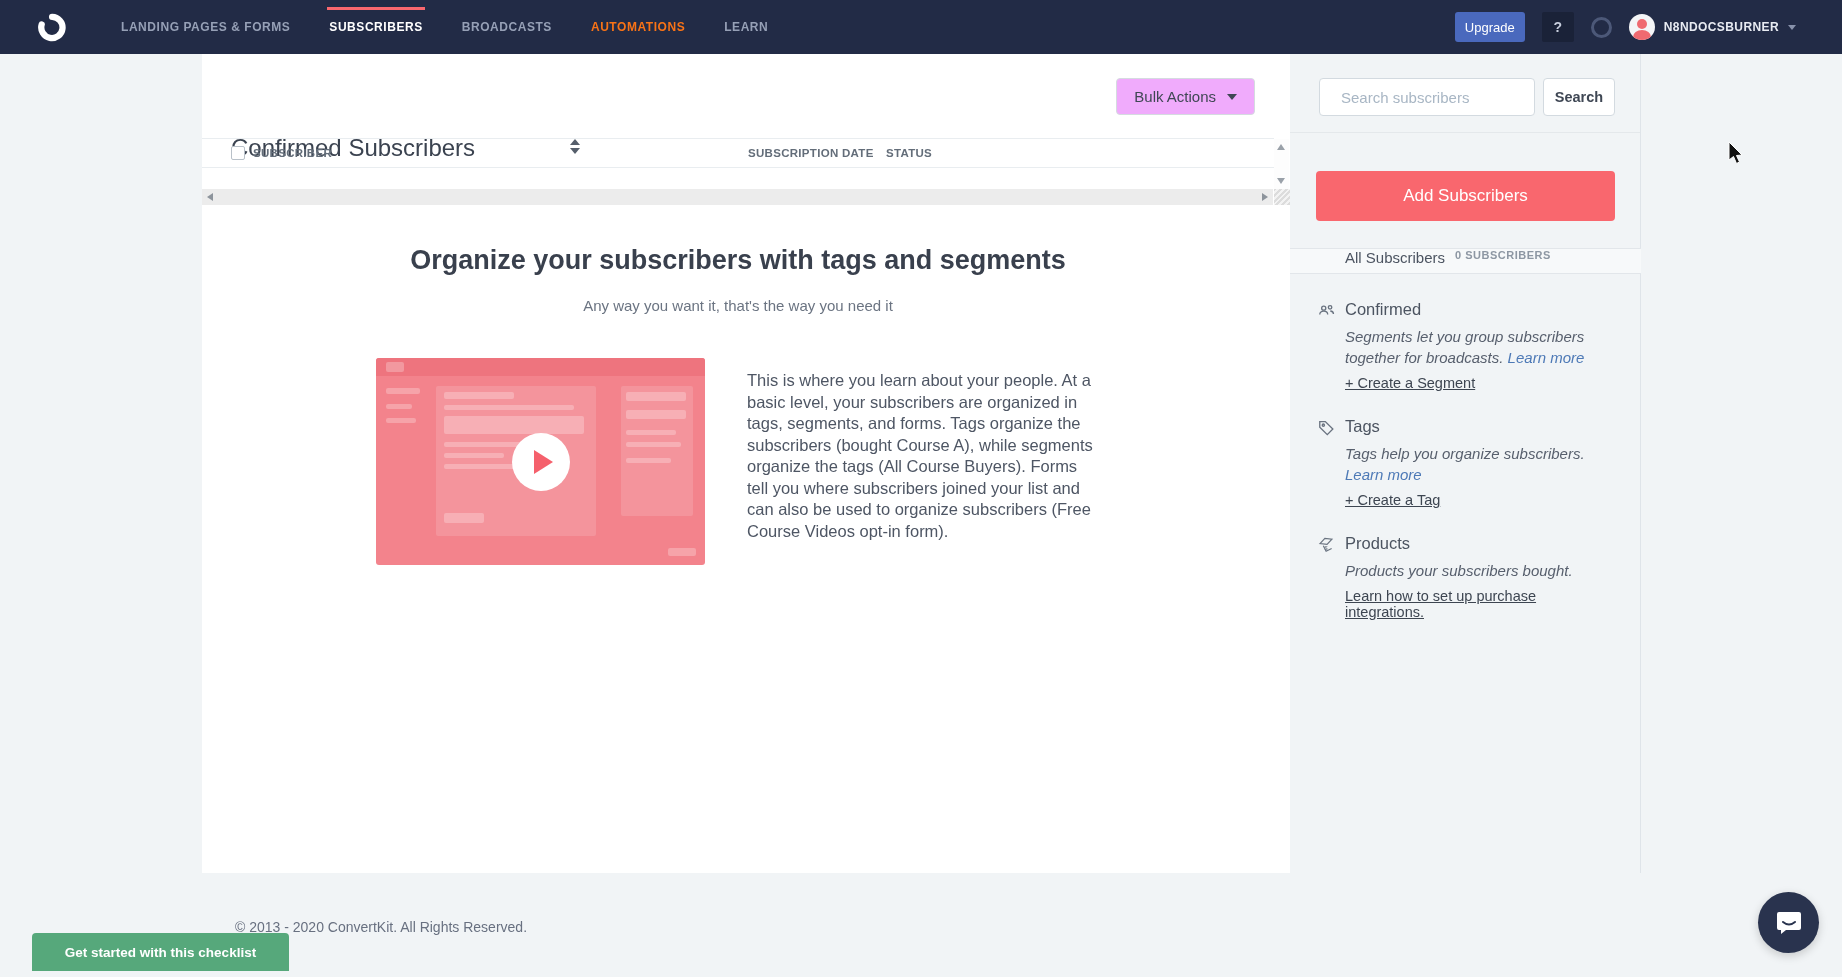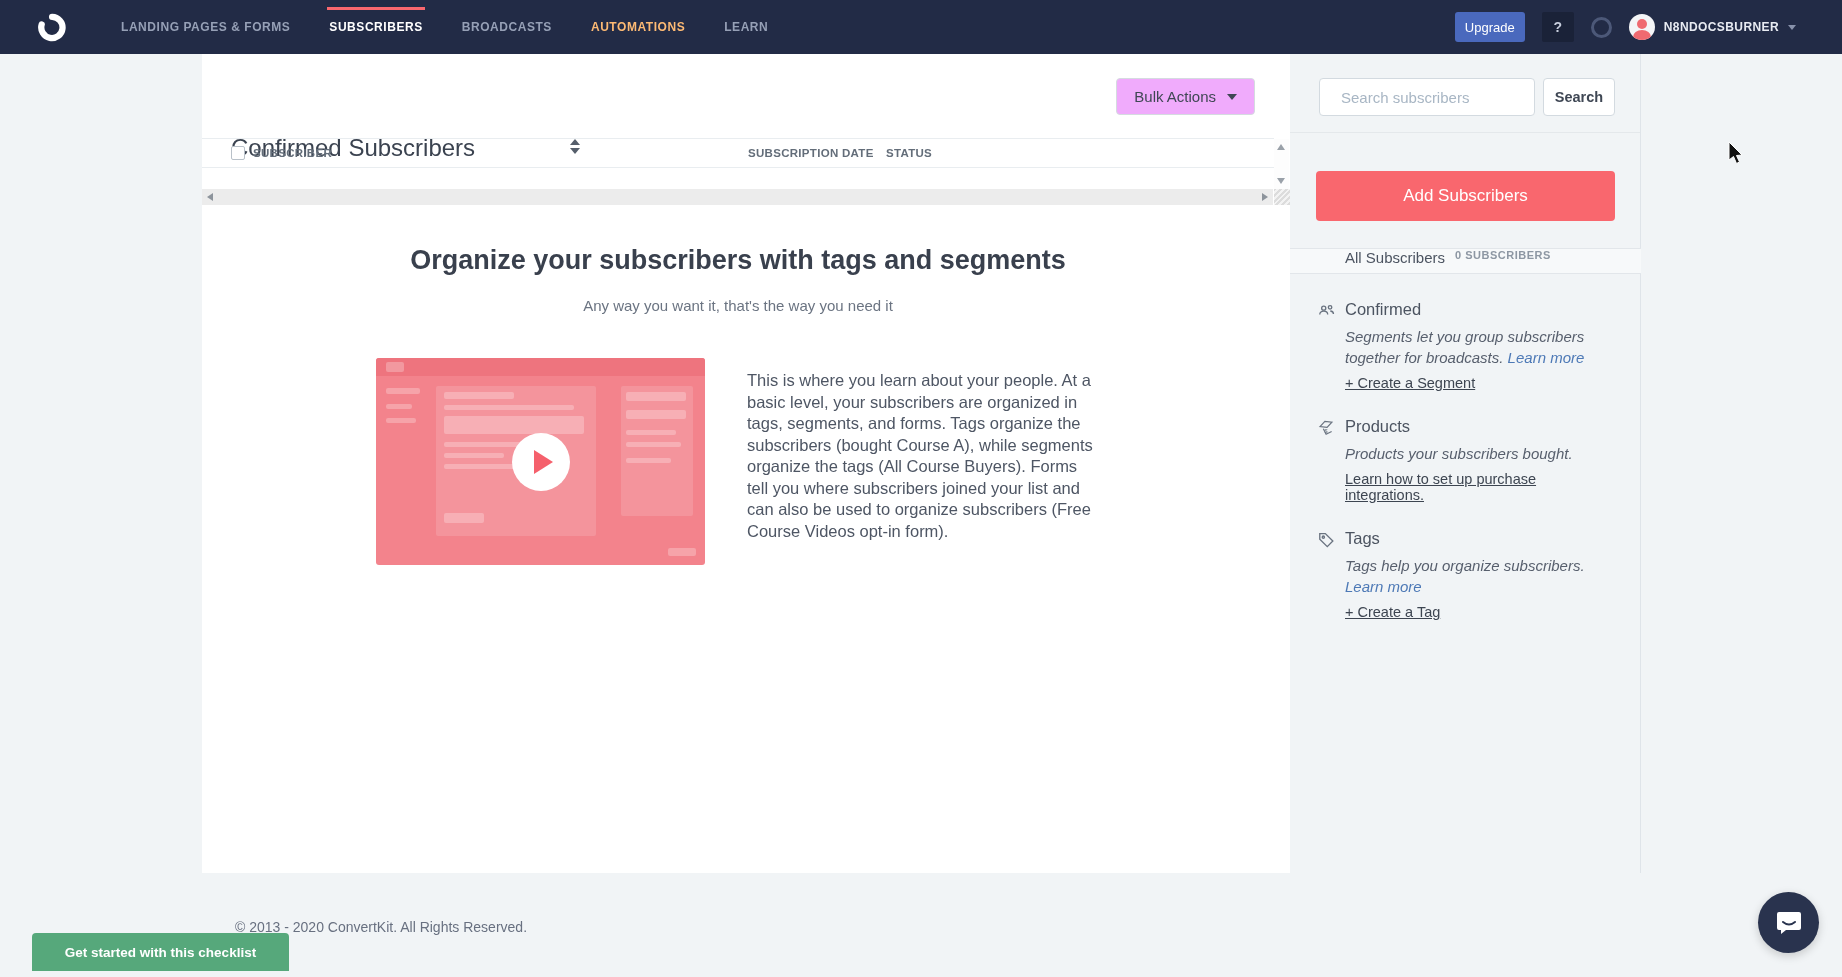--- a/index.html
+++ b/index.html
@@ -15,21 +15,21 @@
   .nav { position:absolute; top:0; left:0; width:1842px; height:54px;
          background:#222b46; display:flex; align-items:center; z-index:50; }
   .logo { margin-left:37px; width:29px; height:29px; flex:0 0 auto; }
   .nav-items { display:flex; margin-left:55px; gap:39px; height:40px; align-items:stretch; }
   .nav-item { position:relative; display:flex; align-items:center;
               font-size:12px; font-weight:bold; letter-spacing:.55px;
               color:#96a0b6; cursor:pointer; white-space:nowrap; }
   .nav-item.active { color:#ffffff; }
   .nav-item.active::before { content:""; position:absolute; top:0; left:-2px; right:-2px;
               height:3px; background:#f9676e; }
-  .nav-item.dim { color:#fdba74; }
+  .nav-item.dim { color:#f97316; }
   .nav-right { position:absolute; right:46px; top:0; height:54px;
                display:flex; align-items:center; gap:17px; }
   .upgrade-btn { width:70px; height:30px; background:#4a69bd; color:#fff;
                border:none; border-radius:3px; font-size:13px;
                font-family:inherit; cursor:pointer; }
   .help-btn { width:32px; height:30px; background:#1a2238; color:#c7cedd;
                border:none; border-radius:2px; font-size:14px; font-weight:bold;
                font-family:inherit; cursor:pointer; }
   .ring { width:21px; height:21px; border-radius:50%; border:3px solid #4c5878; }
   .account { display:flex; align-items:center; gap:9px; cursor:pointer; }
@@ -254,45 +254,45 @@
       </svg>
       <div class="section-title">Confirmed</div>
       <div class="section-desc">
         <span>Segments let you group subscribers together for broadcasts.</span>
         <span class="inline-link">Learn more</span>
       </div>
       <span class="section-action">+ Create a Segment</span>
     </div>
 
     <div class="section">
+      <svg class="section-icon" viewBox="0 0 24 24" fill="none" stroke="currentColor" stroke-width="1.7">
+        <path d="M3.5 4.5h7l9.5 9.5-7 7L3.5 11.5z"></path>
+          <circle cx="8" cy="9" r="1.4"></circle>
+      </svg>
+      <div class="section-title">Tags</div>
+      <div class="section-desc">
+        <span>Tags help you organize subscribers.</span>
+        <span class="inline-link">Learn more</span>
+      </div>
+      <span class="section-action">+ Create a Tag</span>
+    </div>
+
+    <div class="section">
       <svg class="section-icon" viewBox="0 0 24 24" fill="none" stroke="currentColor" stroke-width="1.5">
         <path d="M4 8l8-4 8 4-8 4z" transform="rotate(-20 12 10)"></path>
         <path d="M8 13.5l3.5 7 7-3.5"></path>
         <text x="9.5" y="19" font-size="7" fill="currentColor" stroke="none" font-style="normal">$</text>
       </svg>
       <div class="section-title">Products</div>
       <div class="section-desc">
         <span>Products your subscribers bought.</span>
       </div>
       <span class="section-action">Learn how to set up purchase integrations.</span>
     </div>
 
-    <div class="section">
-      <svg class="section-icon" viewBox="0 0 24 24" fill="none" stroke="currentColor" stroke-width="1.7">
-        <path d="M3.5 4.5h7l9.5 9.5-7 7L3.5 11.5z"></path>
-          <circle cx="8" cy="9" r="1.4"></circle>
-      </svg>
-      <div class="section-title">Tags</div>
-      <div class="section-desc">
-        <span>Tags help you organize subscribers.</span>
-        <span class="inline-link">Learn more</span>
-      </div>
-      <span class="section-action">+ Create a Tag</span>
-    </div>
-
   </div>
 </div>
 
 <div class="footer-text">© 2013 - 2020 ConvertKit. All Rights Reserved.</div>
 <button class="checklist-btn">Get started with this checklist</button>
 
 <div class="chat-launcher">
   <svg width="30" height="30" viewBox="0 0 30 30">
     <path d="M5 4 h20 a2 2 0 0 1 2 2 v14 a2 2 0 0 1 -2 2 h-13 l-5 4 v-4 h-2 a2 2 0 0 1 -2 -2 v-14 a2 2 0 0 1 2 -2z" fill="#ffffff"></path>
     <path d="M9 14 q6 5 12 0" stroke="#29334e" stroke-width="2" fill="none" stroke-linecap="round"></path>

